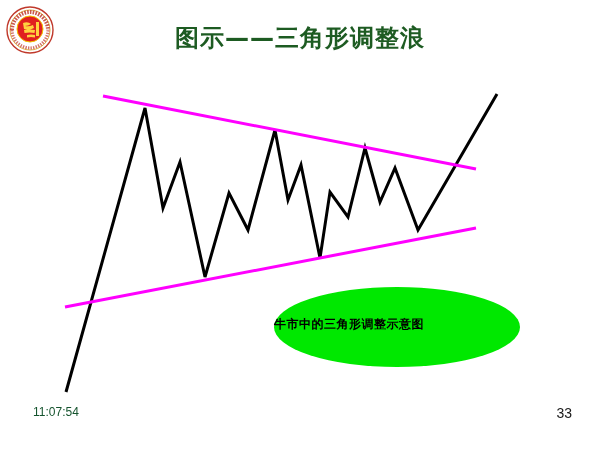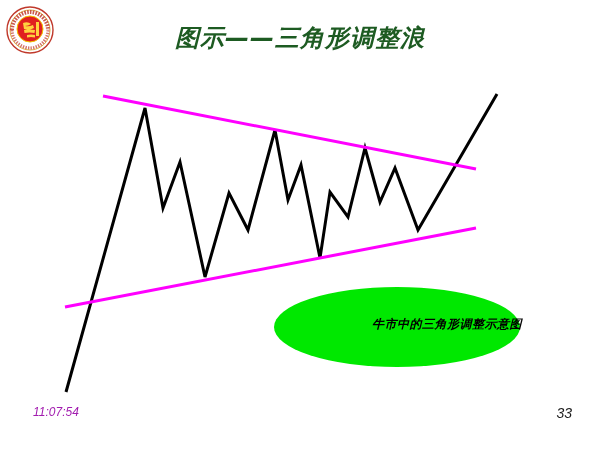--- a/index.html
+++ b/index.html
@@ -14,21 +14,20 @@
     overflow: hidden;
     font-family: "Liberation Sans", sans-serif;
   }
 
   #slide {
     position: absolute;
     left: 0; top: 0;
     width: 600px;
     height: 450px;
     background: #ffffff;
-    font-style: italic;
   }
 
   
   #logo {
     position: absolute;
     left: 6px;
     top: 6px;
     width: 48px;
     height: 48px;
   }
@@ -56,37 +55,37 @@
     width: 600px;
     height: 450px;
   }
 
   
   #callout-text {
     position: absolute;
     left: 274px;
     top: 316px;
     width: 248px;
-    text-align: right;
+    text-align: left;
     font-family: "DejaVu Sans", "Liberation Sans", sans-serif;
     font-size: 12px;
     font-weight: bold;
     color: #000000;
     white-space: nowrap;
     letter-spacing: 0.5px;
   }
 
   
   #footer-time {
     position: absolute;
     left: 33px;
     top: 405px;
     font-family: "Liberation Sans", sans-serif;
     font-size: 12px;
-    color: #a21caf;
+    color: #14532d;
   }
   #footer-page {
     position: absolute;
     right: 28px;
     top: 405px;
     font-family: "Liberation Sans", sans-serif;
     font-size: 14px;
     color: #1a1a1a;
   }
 </style>

